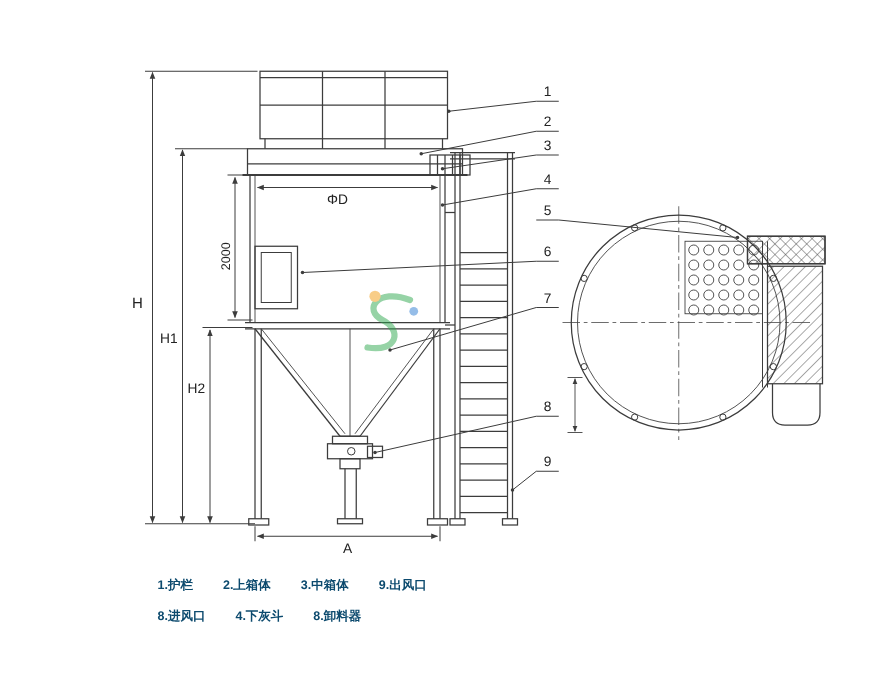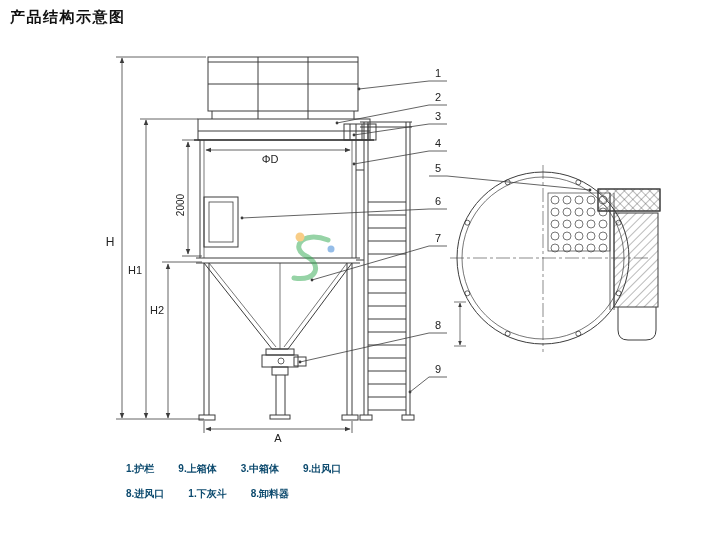--- a/index.html
+++ b/index.html
@@ -11,21 +11,20 @@
   .legend { position:absolute; left:126px; top:457px; color:#0c4a6e; font-size:10px; font-weight:600; }
   .legend-row { display:flex; gap:24px; line-height:24px; white-space:nowrap; }
   .legend-row + .legend-row { margin-top:1px; }
   svg text { font-family:"Liberation Sans","DejaVu Sans",sans-serif; fill:#222; stroke:none; }
 </style>
 </head>
 <body>
 
 <div class="page">
 
-  <div class="title">产品结构示意图</div>
 
   <svg class="drawing" width="710" height="538" viewBox="0 0 710 538">
     <defs>
       <marker id="arr" viewBox="0 0 10 10" refX="9" refY="5" markerWidth="7" markerHeight="7" orient="auto-start-reverse">
         <path d="M0,1 L10,5 L0,9 z" fill="#3c3c3c"></path>
       </marker>
       <pattern id="hatch1" width="6" height="6" patternTransform="rotate(45)" patternUnits="userSpaceOnUse">
         <line x1="0" y1="0" x2="0" y2="6" stroke="#3c3c3c" stroke-width="0.7"></line>
       </pattern>
       <pattern id="hatch2" width="6" height="6" patternTransform="rotate(-45)" patternUnits="userSpaceOnUse">
@@ -299,24 +298,24 @@
     <g opacity="0.5">
       <path d="M328,240 C302,230 290,248 306,256 C322,264 318,282 294,278" stroke="#2fa84f" stroke-width="5" fill="none" stroke-linecap="round"></path>
       <circle cx="300" cy="237" r="4.5" fill="#f39c12" stroke="none"></circle>
       <circle cx="331" cy="249" r="3.5" fill="#2d7dd2" stroke="none"></circle>
     </g>
   </svg>
 
   <div class="legend">
     <div class="legend-row">
       <span>1.护栏</span>
-      <span>9.上箱体</span>
+      <span>2.上箱体</span>
       <span>3.中箱体</span>
       <span>9.出风口</span>
     </div>
     <div class="legend-row">
       <span>8.进风口</span>
-      <span>1.下灰斗</span>
+      <span>4.下灰斗</span>
       <span>8.卸料器</span>
     </div>
   </div>
 
 </div>
 
 </body></html>

